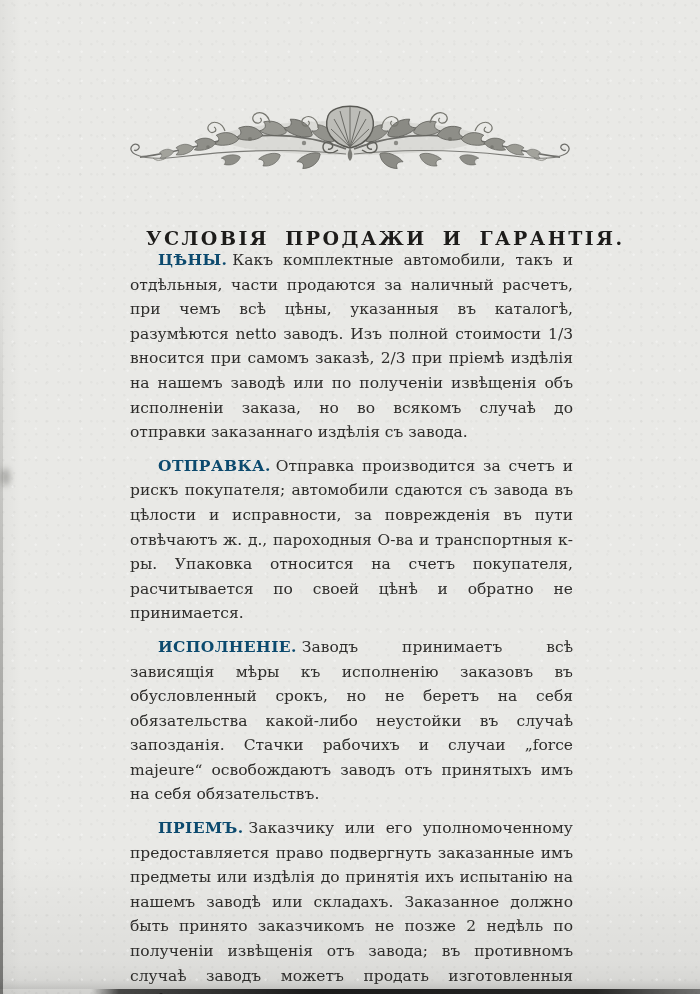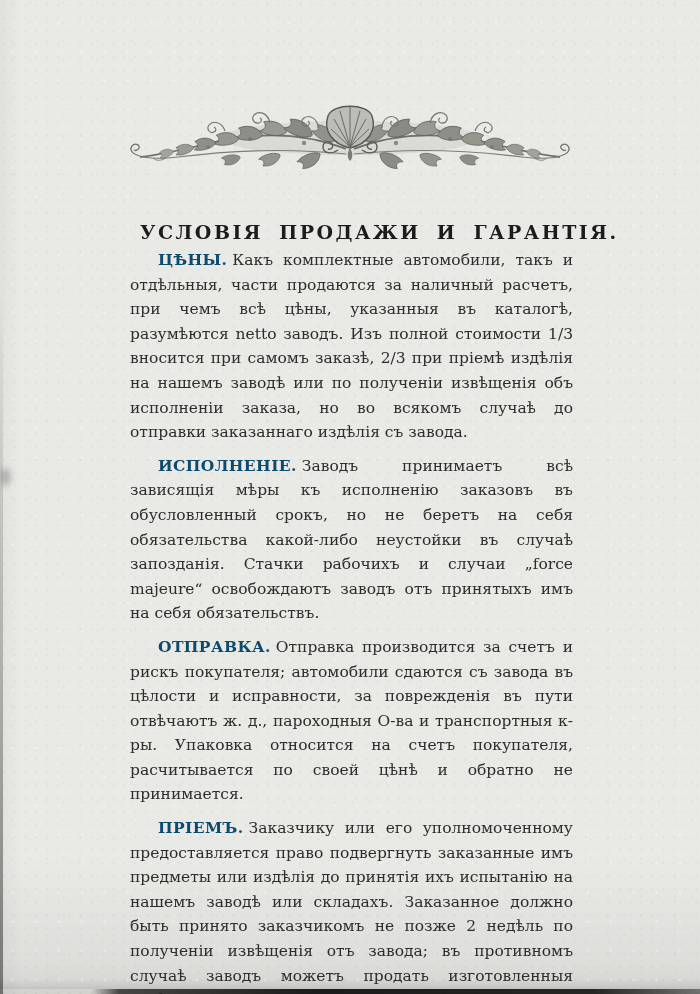--- a/index.html
+++ b/index.html
@@ -21,21 +21,21 @@
 
   .ornament {
     position: absolute;
     left: 130px; top: 92px;
     width: 440px; height: 78px;
   }
 
   .title {
     position: absolute;
     top: 211px; left: 130px; width: 443px;
-    margin: 10px;
+    margin: 16px;
     text-align: center;
     font-size: 19px;
     font-weight: bold;
     letter-spacing: 2.5px;
     word-spacing: 7px;
     color: #1d1c1a;
     white-space: nowrap;
   }
 
   .text-block {
@@ -128,23 +128,23 @@
     <path d="M232,58 c7,5 15,3 15,-3 c0,-5 -6,-7 -9,-3 c-2,3 1,6 4,5" fill="none" stroke="#5e5e59" stroke-width="1.4"></path>
     <path d="M220,56 c-3,5 -3,10 0,13 c3,-3 3,-8 0,-13 Z" fill="#7b7b76"></path>
   </g>
 </svg>
 
 <h1 class="title">УСЛОВІЯ ПРОДАЖИ И ГАРАНТІЯ.</h1>
 
 <div class="text-block">
   <p class="para"><span class="para-heading">ЦѢНЫ.</span><span>Какъ комплектные автомобили, такъ и отдѣльныя, части продаются за наличный расчетъ, при чемъ всѣ цѣны, указанныя въ каталогѣ, разумѣются netto заводъ. Изъ полной стоимости 1/3 вносится при самомъ заказѣ, 2/3 при пріемѣ издѣлія на нашемъ заводѣ или по полученіи извѣщенія объ исполненіи заказа, но во всякомъ случаѣ до отправки заказаннаго издѣлія съ завода.</span></p>
 
+  <p class="para"><span class="para-heading">ОТПРАВКА.</span><span>Отправка производится за счетъ и рискъ покупателя; автомобили сдаются съ завода въ цѣлости и исправности, за поврежденія въ пути отвѣчаютъ ж. д., пароходныя О-ва и транспортныя к-ры. Упаковка относится на счетъ покупателя, расчитывается по своей цѣнѣ и обратно не принимается.</span></p>
+
   <p class="para"><span class="para-heading">ИСПОЛНЕНІЕ.</span><span>Заводъ принимаетъ всѣ зависящія мѣры къ исполненію заказовъ въ обусловленный срокъ, но не беретъ на себя обязательства какой-либо неустойки въ случаѣ запозданія. Стачки рабочихъ и случаи „force majeure“ освобождаютъ заводъ отъ принятыхъ имъ на себя обязательствъ.</span></p>
-
-  <p class="para"><span class="para-heading">ОТПРАВКА.</span><span>Отправка производится за счетъ и рискъ покупателя; автомобили сдаются съ завода въ цѣлости и исправности, за поврежденія въ пути отвѣчаютъ ж. д., пароходныя О-ва и транспортныя к-ры. Упаковка относится на счетъ покупателя, расчитывается по своей цѣнѣ и обратно не принимается.</span></p>
 
   <p class="para"><span class="para-heading">ПРІЕМЪ.</span><span>Заказчику или его уполномоченному предоставляется право подвергнуть заказанные имъ предметы или издѣлія до принятія ихъ испытанію на нашемъ заводѣ или складахъ. Заказанное должно быть принято заказчикомъ не позже 2 недѣль по полученіи извѣщенія отъ завода; въ противномъ случаѣ заводъ можетъ продать изготовленныя издѣлія другому лицу, а заказъ отсрочить на 3 мѣсяца.</span></p>
 </div>
 
 <div class="edge-left"></div>
 <div class="smudge"></div>
 <div class="edge-bottom-shadow"></div>
 <div class="edge-bottom"></div>
 
 </body></html>

